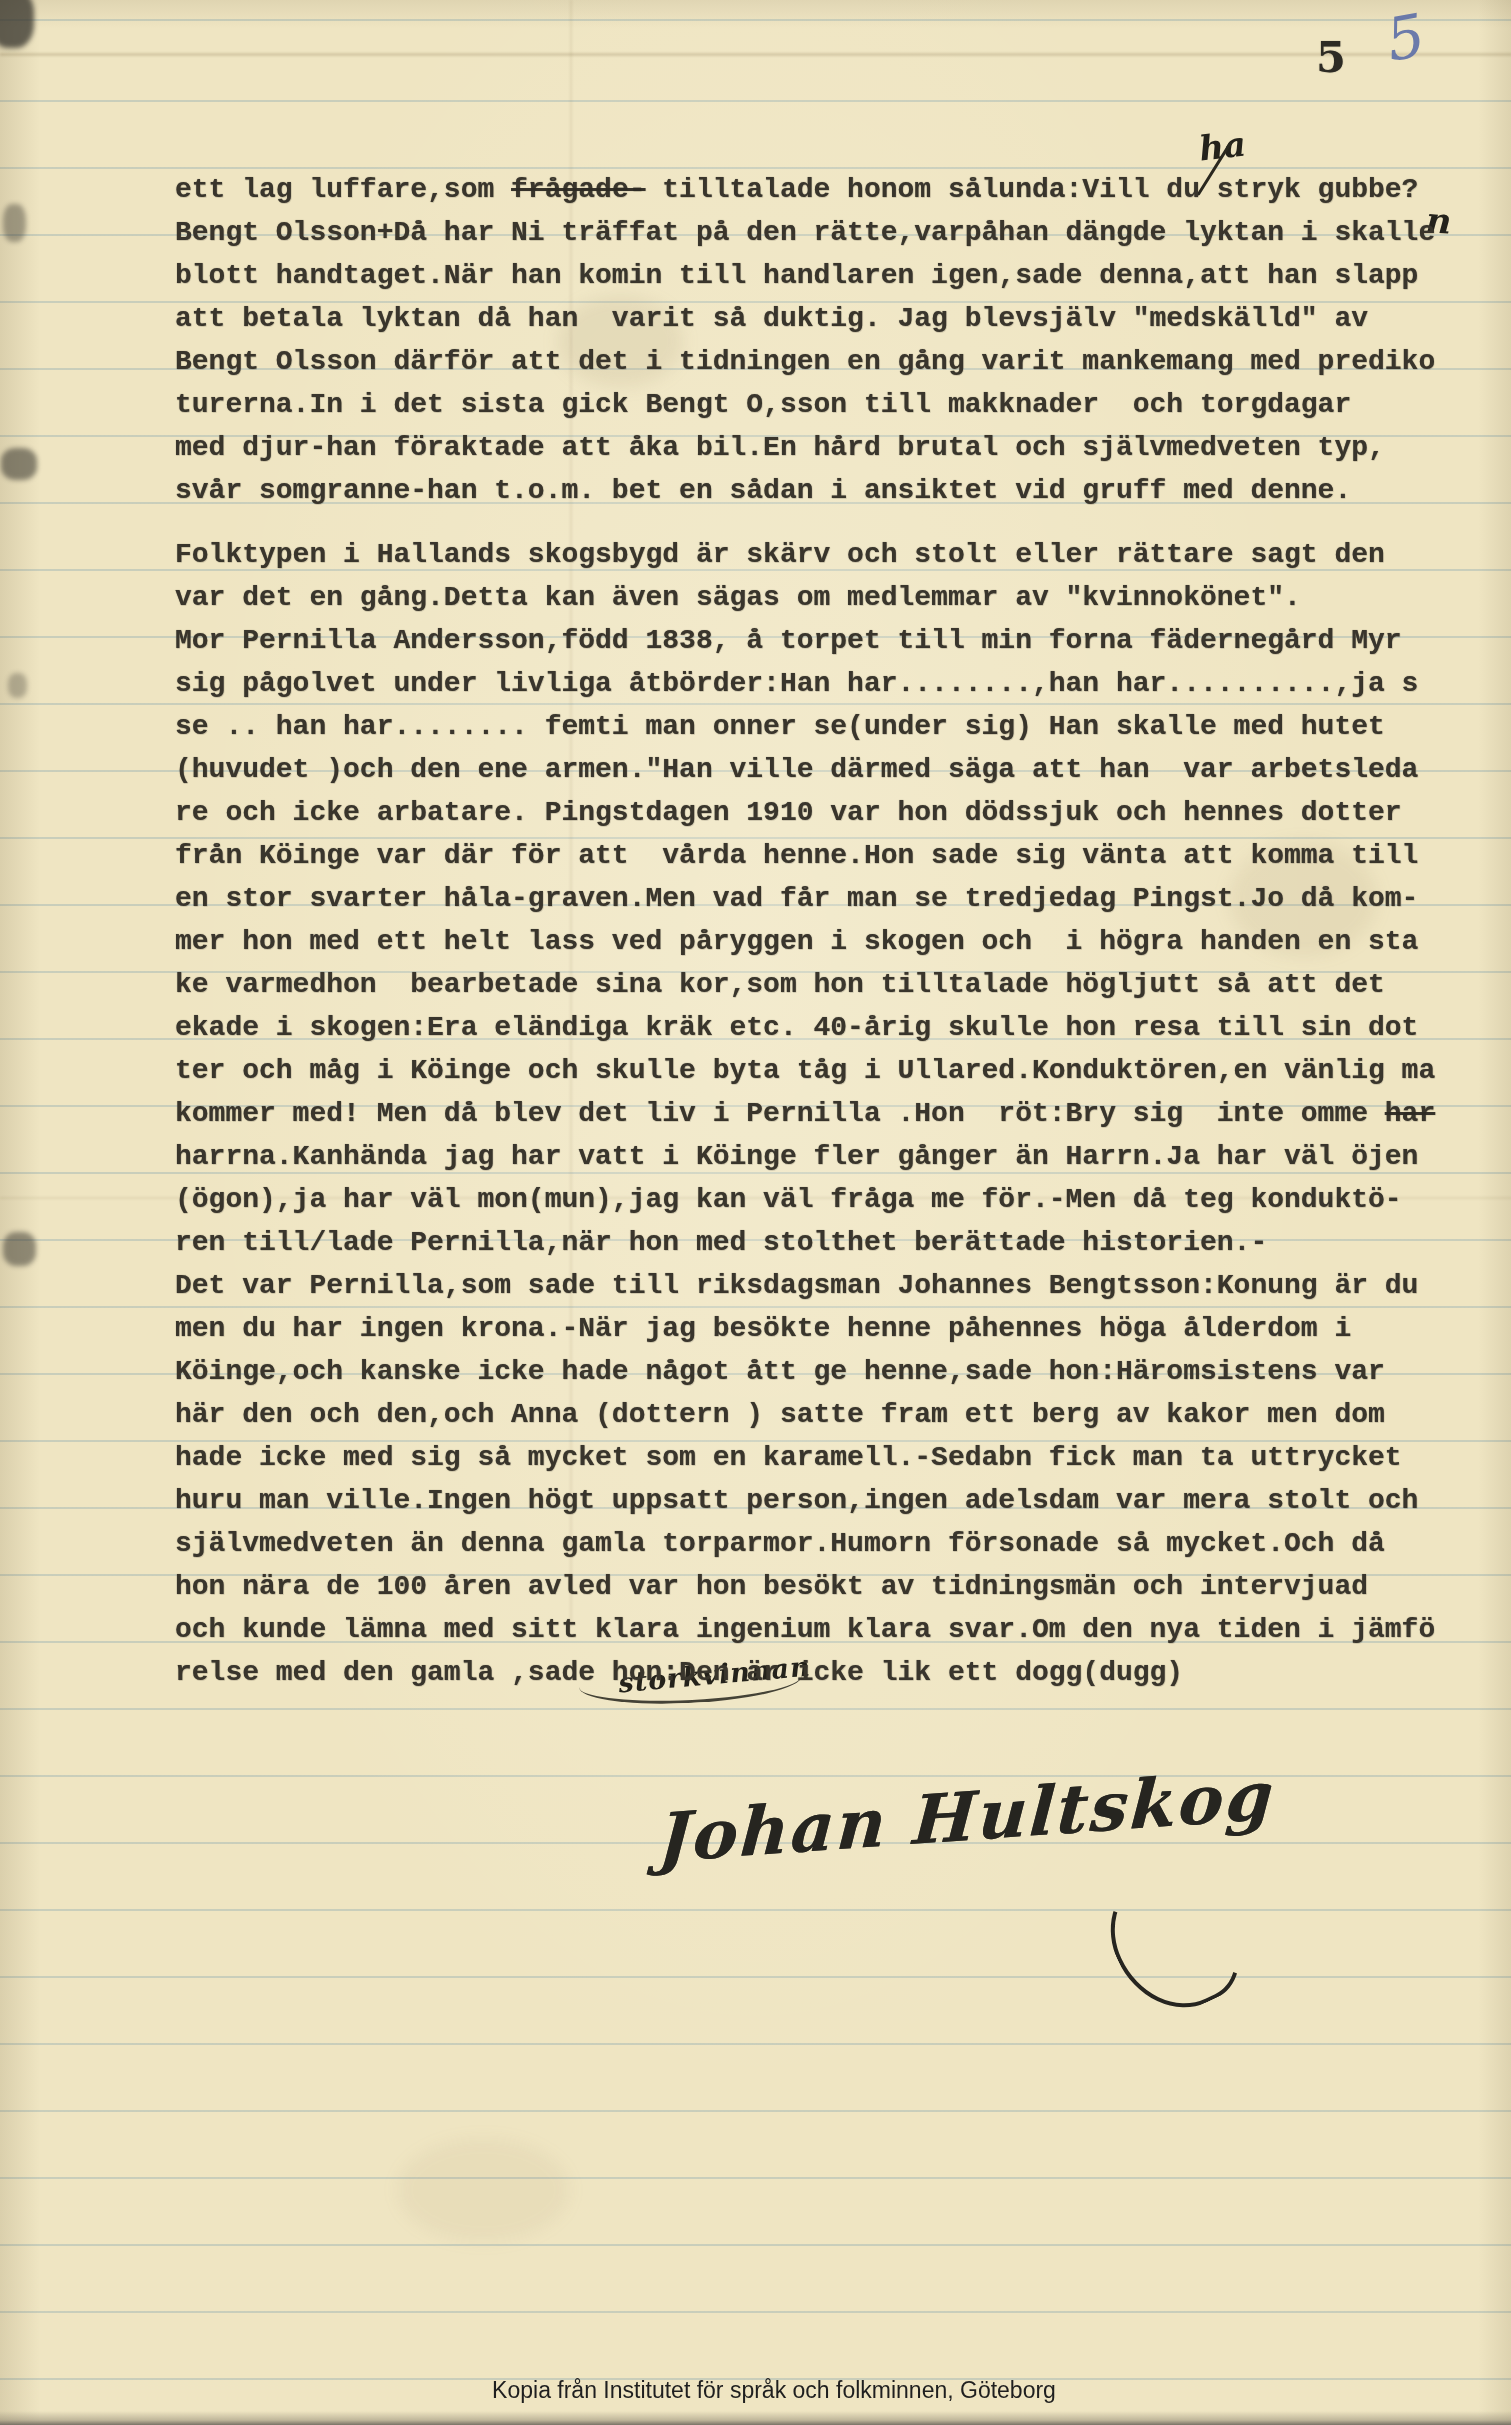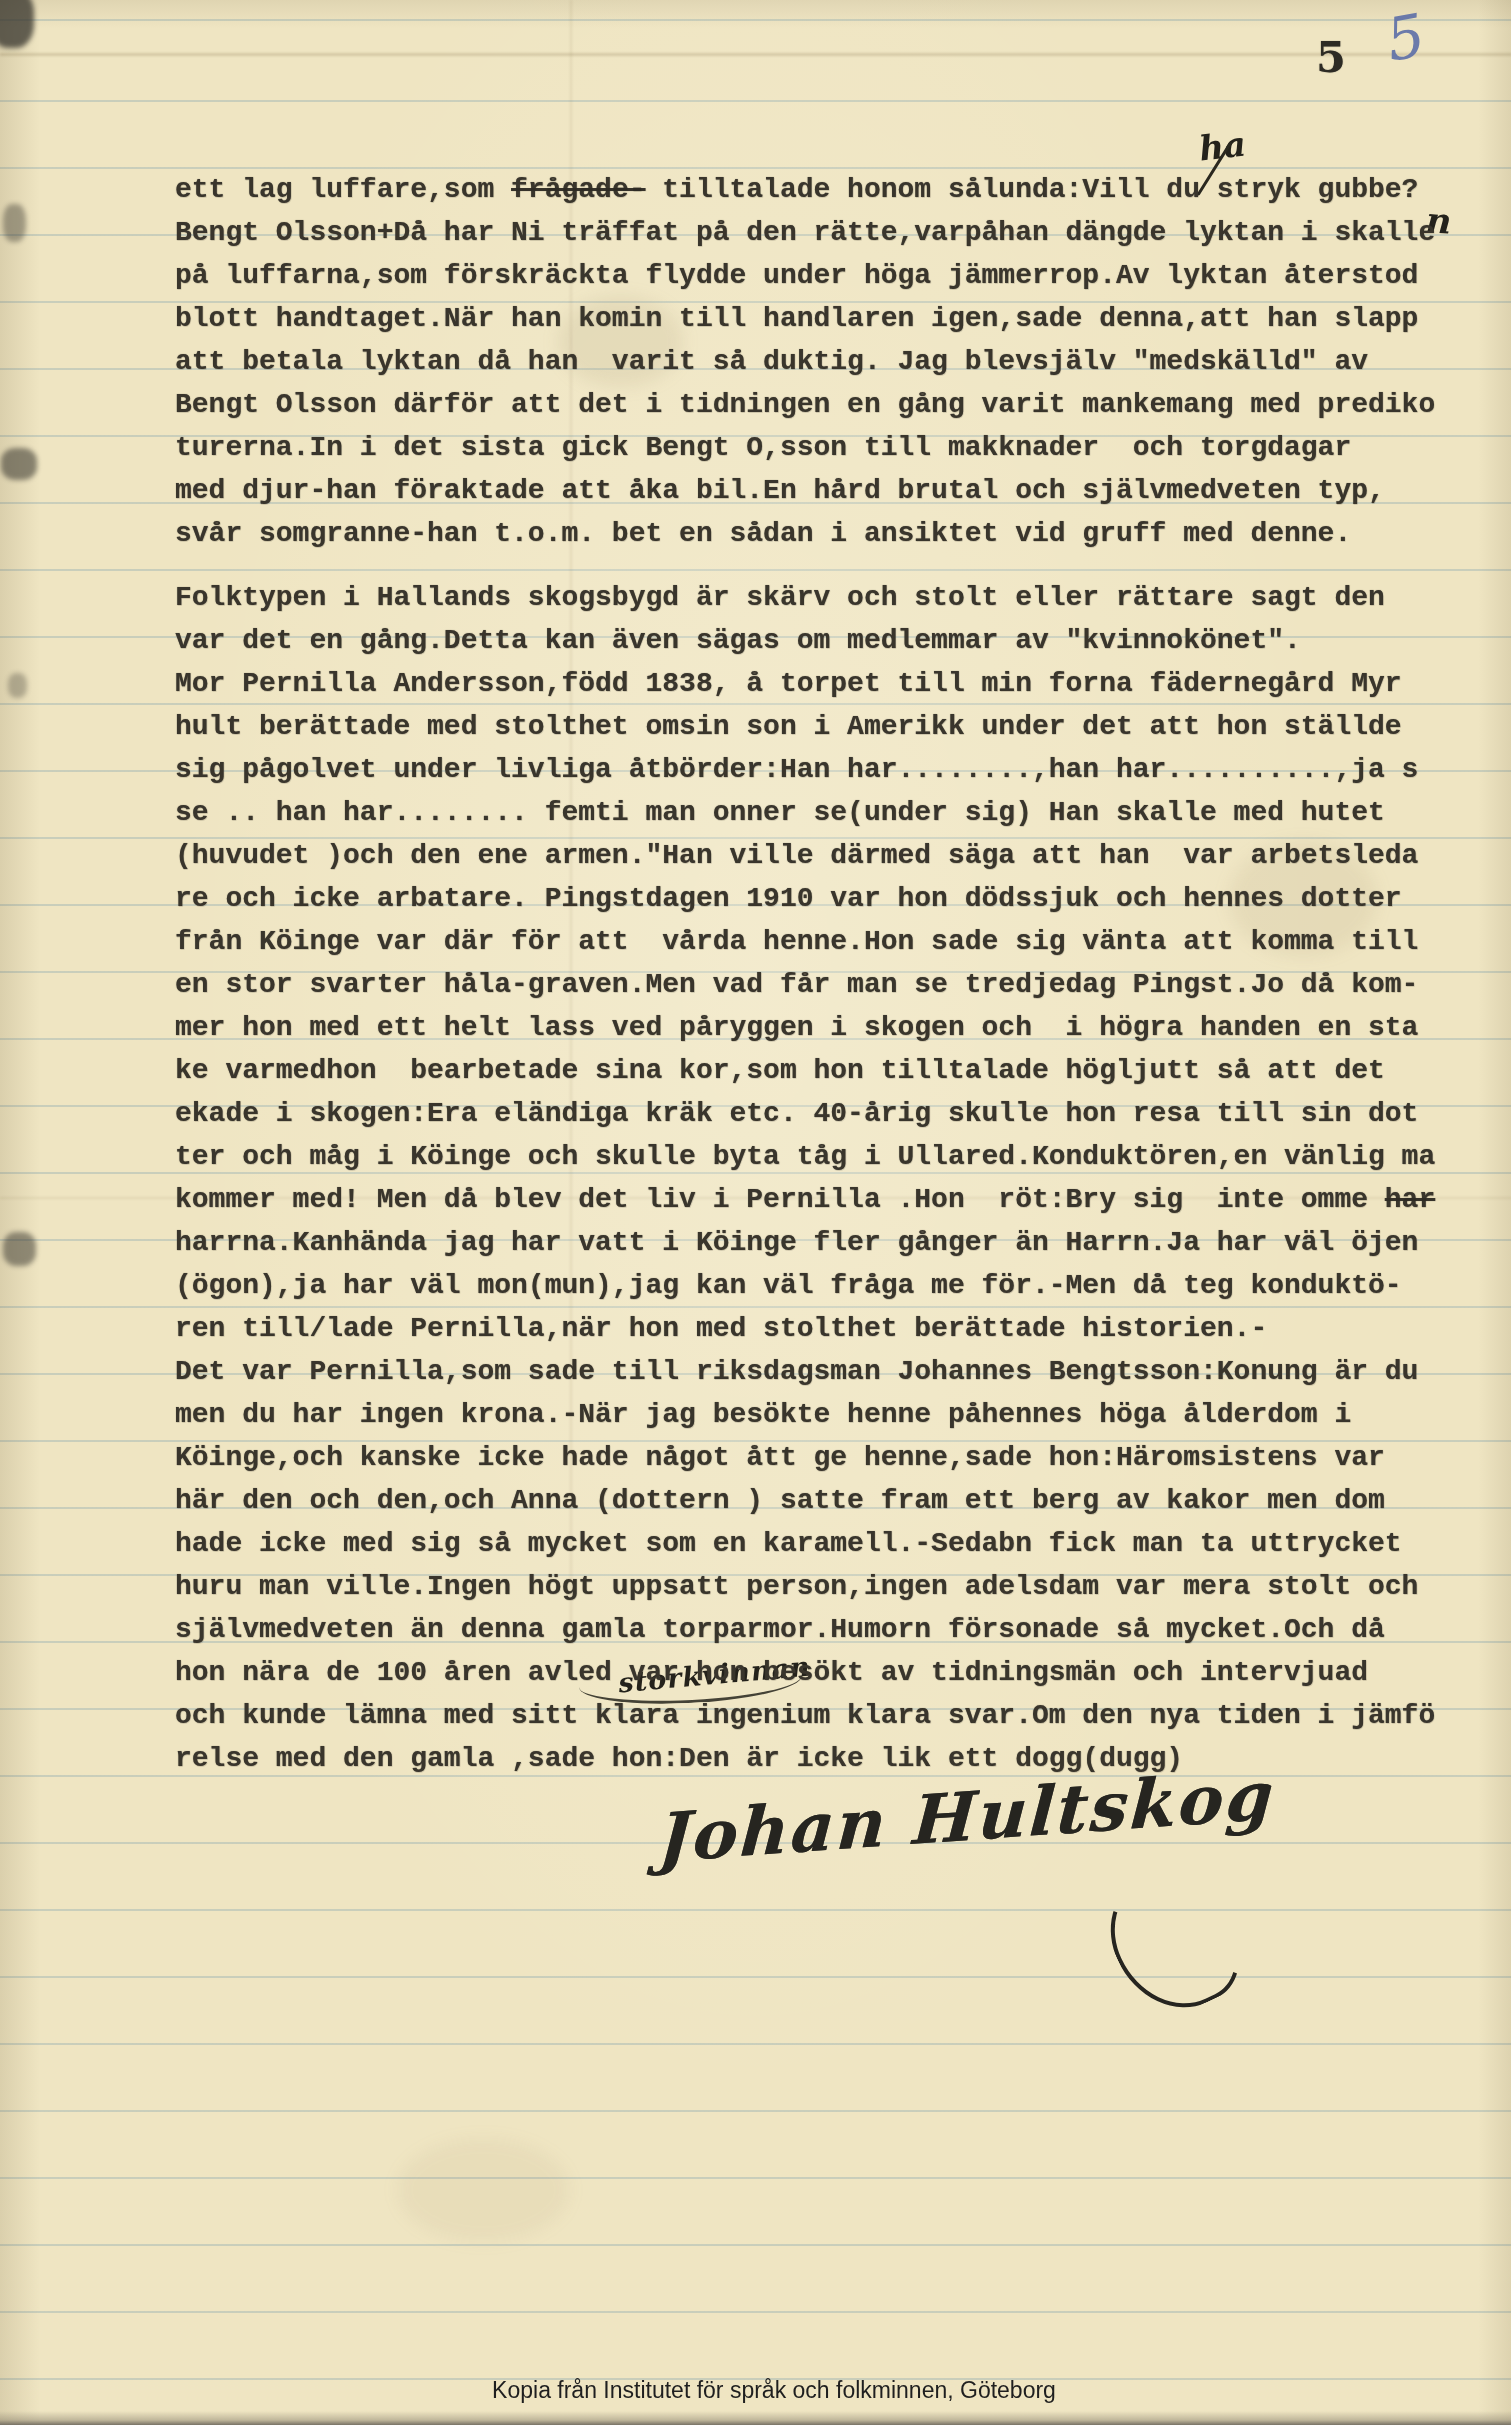--- a/index.html
+++ b/index.html
@@ -103,33 +103,31 @@
   <div class="hand ann-ha">ha</div>
   <div class="ann-ha-slash"></div>
   <div class="hand ann-n">n</div>
   <div class="ann-stork-swoosh"></div>
   <div class="hand ann-stork">storkvinnan</div>
 
   <div class="typed-text">
       <div class="para">
         <div class="tline">ett lag luffare,som <del>frågade-</del> tilltalade honom sålunda:Vill du stryk gubbe?</div>
         <div class="tline">Bengt Olsson+Då har Ni träffat på den rätte,varpåhan dängde lyktan i skalle</div>
-        <div class="tline">på luffarna,som förskräckta flydde under höga jämmerrop.Av lyktan återstod</div>
         <div class="tline">blott handtaget.När han komin till handlaren igen,sade denna,att han slapp</div>
         <div class="tline">att betala lyktan då han  varit så duktig. Jag blevsjälv "medskälld" av</div>
         <div class="tline">Bengt Olsson därför att det i tidningen en gång varit mankemang med prediko</div>
         <div class="tline">turerna.In i det sista gick Bengt O,sson till makknader  och torgdagar</div>
         <div class="tline">med djur-han föraktade att åka bil.En hård brutal och självmedveten typ,</div>
         <div class="tline">svår somgranne-han t.o.m. bet en sådan i ansiktet vid gruff med denne.</div>
       </div>
       <div class="para">
         <div class="tline">Folktypen i Hallands skogsbygd är skärv och stolt eller rättare sagt den</div>
         <div class="tline">var det en gång.Detta kan även sägas om medlemmar av "kvinnokönet".</div>
         <div class="tline">Mor Pernilla Andersson,född 1838, å torpet till min forna fädernegård Myr</div>
-        <div class="tline">hult berättade med stolthet omsin son i Amerikk under det att hon ställde</div>
         <div class="tline">sig pågolvet under livliga åtbörder:Han har........,han har..........,ja s</div>
         <div class="tline">se .. han har........ femti man onner se(under sig) Han skalle med hutet</div>
         <div class="tline">(huvudet )och den ene armen."Han ville därmed säga att han  var arbetsleda</div>
         <div class="tline">re och icke arbatare. Pingstdagen 1910 var hon dödssjuk och hennes dotter</div>
         <div class="tline">från Köinge var där för att  vårda henne.Hon sade sig vänta att komma till</div>
         <div class="tline">en stor svarter håla-graven.Men vad får man se tredjedag Pingst.Jo då kom-</div>
         <div class="tline">mer hon med ett helt lass ved påryggen i skogen och  i högra handen en sta</div>
         <div class="tline">ke varmedhon  bearbetade sina kor,som hon tilltalade högljutt så att det</div>
         <div class="tline">ekade i skogen:Era eländiga kräk etc. 40-årig skulle hon resa till sin dot</div>
         <div class="tline">ter och måg i Köinge och skulle byta tåg i Ullared.Konduktören,en vänlig ma</div>

